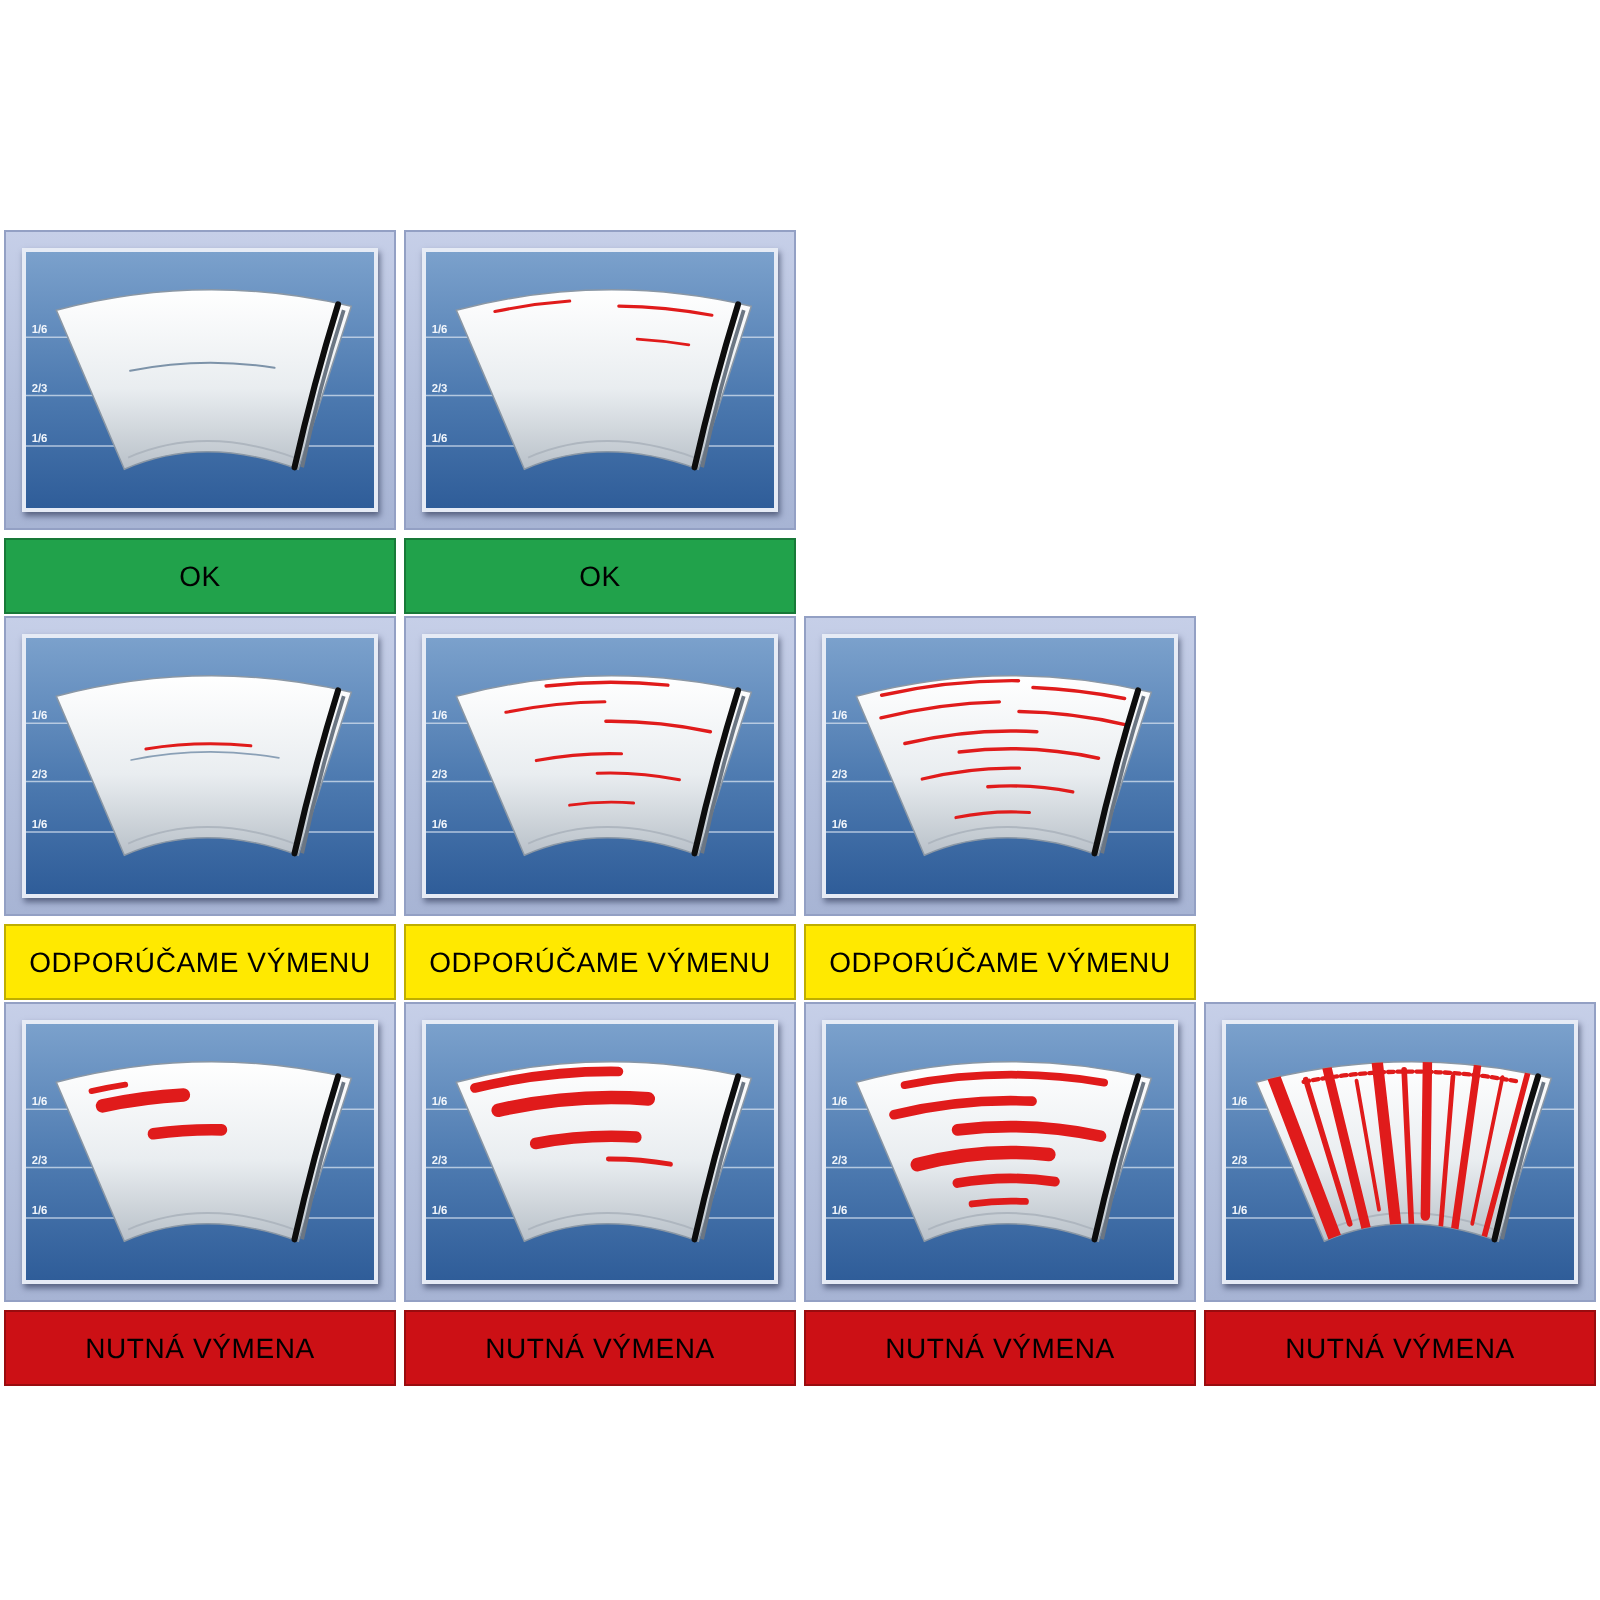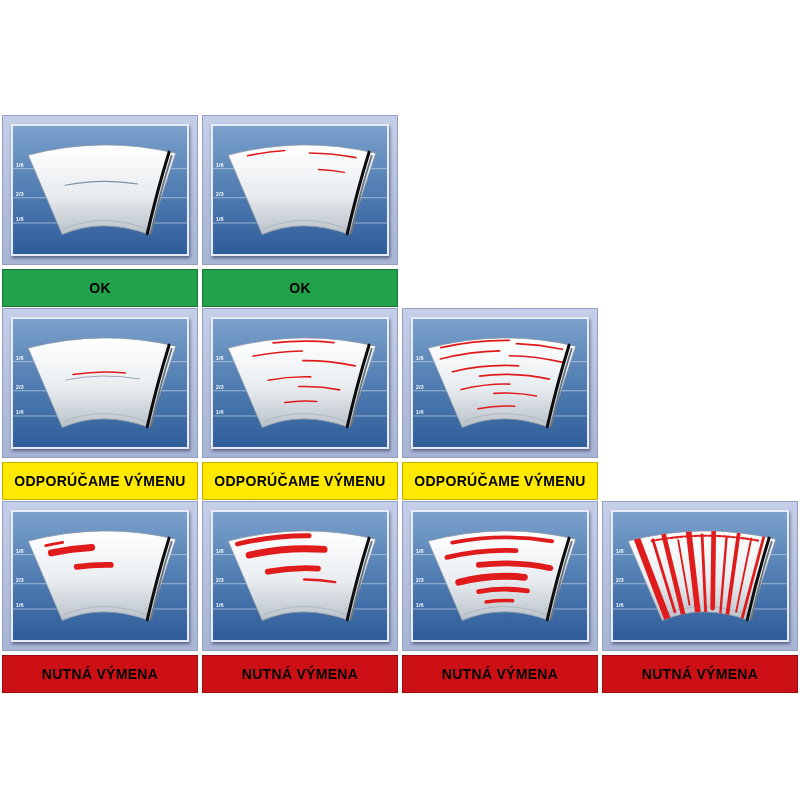--- a/index.html
+++ b/index.html
@@ -23,21 +23,21 @@
     width: 100%; height: 100%;
     border: 2px solid #e6ebf5;
     box-shadow: 1px 2px 3px rgba(20,30,60,0.55), inset 0 0 1px #2c4a78;
     background: #3b69a4;
   }
   .screen svg { display: block; width: 100%; height: 100%; }
   .bar {
     margin-top: 4px;
     width: 196px; height: 38px;
     display: flex; align-items: center; justify-content: center;
-    font-weight: bold; font-size: 14px; letter-spacing: 0.3px;
+    font-weight: normal; font-size: 14px; letter-spacing: 0.3px;
     color: #000000;
     border: 1px solid rgba(0,0,0,0.25);
     text-align: center;
   }
 </style>
 </head>
 <body>
 
 <div id="chart">
     <div class="panel" style="left: 2px; top: 115px;">

